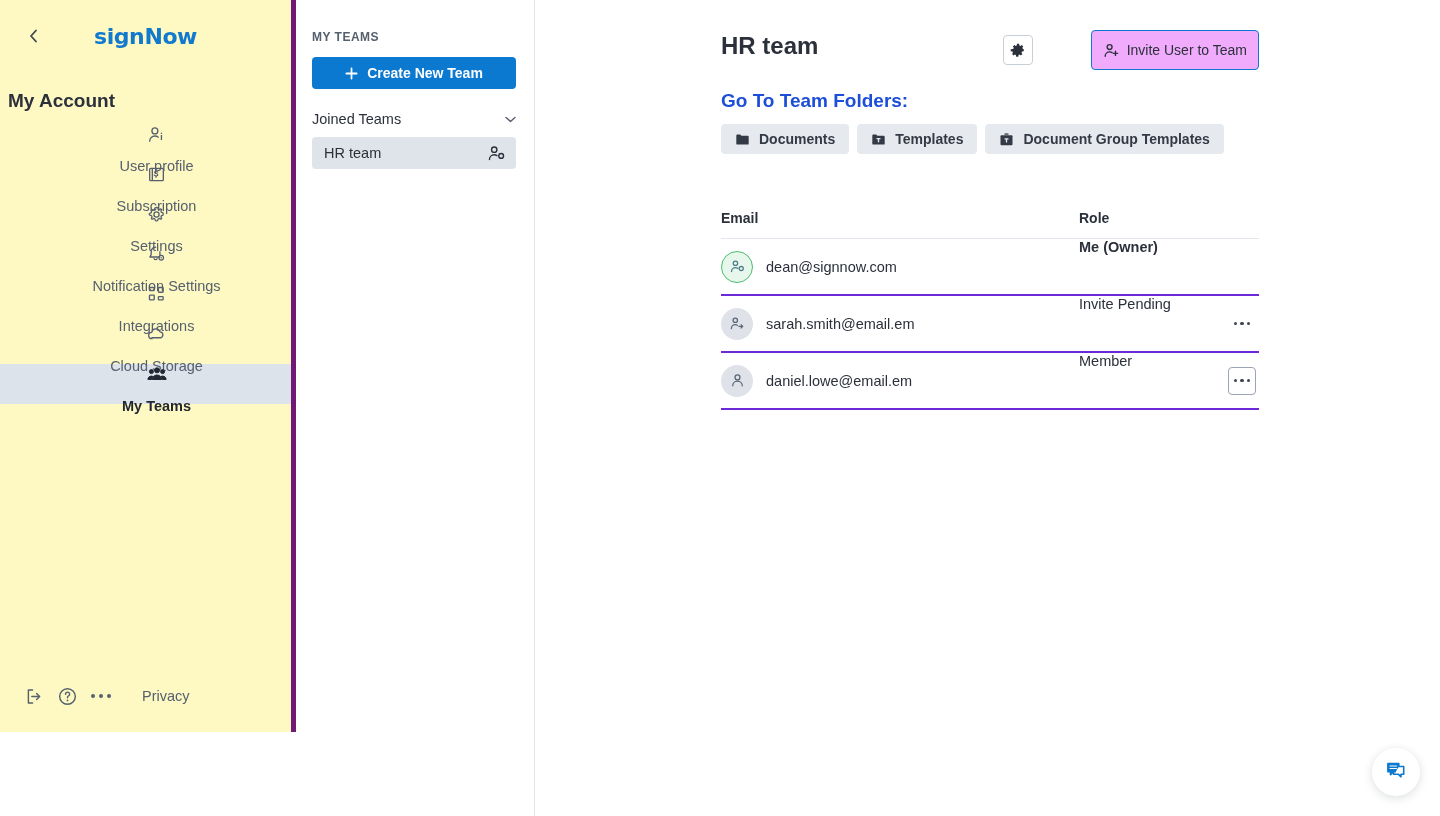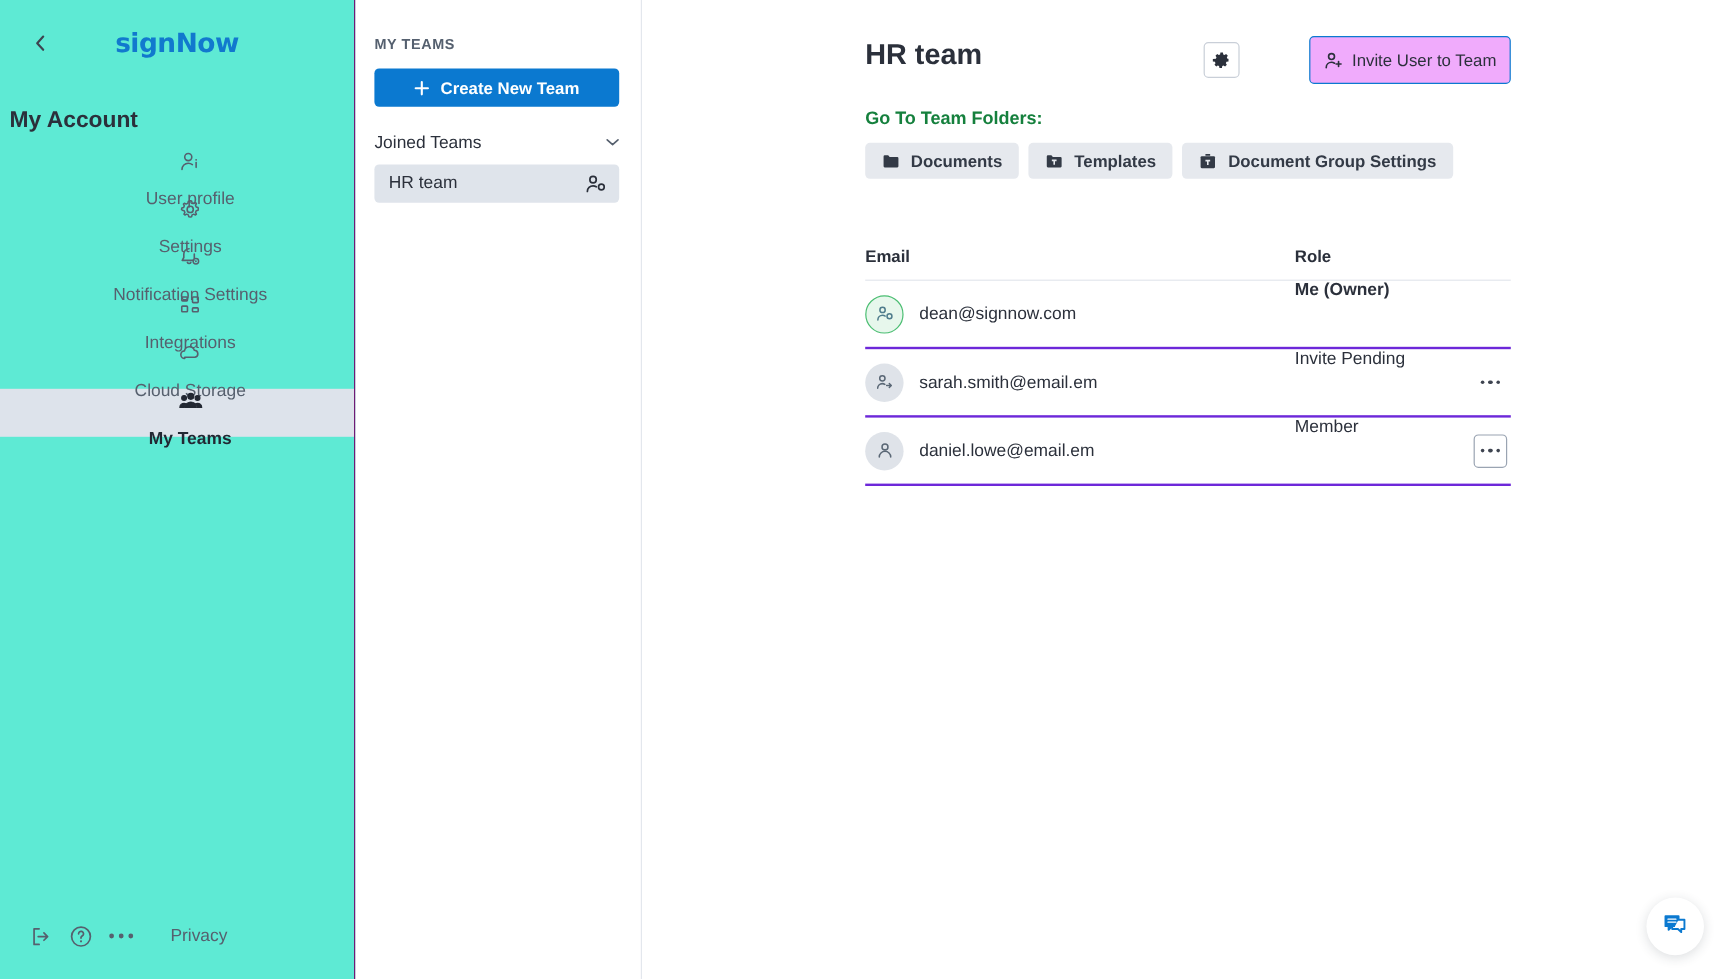--- a/index.html
+++ b/index.html
@@ -6,23 +6,23 @@
   html, body {
     width: 1440px; height: 816px;
     font-family: "Liberation Sans", sans-serif;
     background: #ffffff;
     overflow: hidden;
   }
   .app { display: flex; width: 1440px; height: 816px; }
 
   
   .sidebar {
-    width: 296px; height: 816px;
-    background: #5eead4;
-    border-right: 1px solid #701a75;
+    width: 296px; height: 732px;
+    background: #fef9c3;
+    border-right: 5px solid #701a75;
     position: relative;
     flex: 0 0 296px;
   }
   .sb-top { height: 72px; display: flex; align-items: center; padding: 0 20px; }
   .back-chevron {
     width: 26px; height: 26px; display: flex; align-items: center; justify-content: center;
     cursor: pointer; color: #3E4450;
   }
   .logo {
     flex: 1; text-align: center; font-size: 22px; font-weight: bold;
@@ -87,21 +87,21 @@
   .head-actions { display: flex; align-items: center; gap: 10px; }
   .gear-btn {
     width: 30px; height: 30px; border: 1px solid #C9CFD8; border-radius: 4px;
     background: #fff; display: flex; align-items: center; justify-content: center; cursor: pointer;
   }
   .invite-btn {
     height: 40px; border: 1px solid #0B79D0; border-radius: 4px; background: #f0abfc;
     display: flex; align-items: center; gap: 7px; padding: 0 11px; cursor: pointer;
     font-size: 14px; color: #2B303B; font-family: "Liberation Sans", sans-serif; margin-left: 48px;
   }
-  .folders-label { font-size: 15px; font-weight: bold; color: #15803d; margin-top: 20px; }
+  .folders-label { font-size: 19px; font-weight: bold; color: #1d4ed8; margin-top: 20px; }
   .folders-row { display: flex; gap: 8px; margin-top: 12px; }
   .folder-btn {
     height: 30px; background: #E6E9EE; border: none; border-radius: 4px;
     display: flex; align-items: center; gap: 9px; padding: 0 14px; cursor: pointer;
     font-size: 14px; font-weight: bold; color: #333A46; font-family: "Liberation Sans", sans-serif;
   }
 
   
   .table { margin-top: 56px; width: 538px; }
   .th-row { display: flex; padding-bottom: 12px; border-bottom: 1px solid #E3E7ED; }
@@ -157,20 +157,31 @@
         <svg width="19" height="19" viewBox="0 0 20 20" fill="none">
           <circle cx="8.3" cy="6.2" r="3.1" stroke="#56606E" stroke-width="1.4"></circle>
           <path d="M2.8 17c0-3.1 2.5-5.4 5.5-5.4 1.4 0 2.6.45 3.6 1.2" stroke="#56606E" stroke-width="1.4" stroke-linecap="round"></path>
           <path d="M15.2 11v4.2" stroke="#56606E" stroke-width="1.4" stroke-linecap="round"></path>
           <circle cx="15.2" cy="8.6" r="0.8" fill="#56606E"></circle>
         </svg>
       </span>
       <span>User profile</span>
     </div>
 
+    <div class="nav-item">
+      <span class="ico">
+        <svg width="19" height="19" viewBox="0 0 20 20" fill="none">
+          <rect x="2.8" y="3.6" width="14.4" height="12.8" rx="1" stroke="#56606E" stroke-width="1.4"></rect>
+          <path d="M5.6 3.6v12.8" stroke="#56606E" stroke-width="1.4"></path>
+          <path d="M11.3 7.4c-.4-.55-1.1-.85-1.8-.85-.95 0-1.6.5-1.6 1.2 0 1.7 3.5.75 3.5 2.5 0 .75-.75 1.3-1.8 1.3-.8 0-1.5-.3-1.9-.9" stroke="#56606E" stroke-width="1.25" stroke-linecap="round"></path>
+          <path d="M9.5 5.3v1.2M9.5 11.6v1.2" stroke="#56606E" stroke-width="1.25" stroke-linecap="round"></path>
+        </svg>
+      </span>
+      <span>Subscription</span>
+    </div>
 
     <div class="nav-item">
       <span class="ico">
         <svg width="19" height="19" viewBox="0 0 20 20" fill="none">
           <circle cx="10" cy="10" r="2.7" stroke="#56606E" stroke-width="1.4"></circle>
           <path d="M10 2.4l1.2.25.45 1.6 1.5.62 1.45-.8.85.85-.8 1.45.62 1.5 1.6.45.25 1.2-.25 1.2-1.6.45-.62 1.5.8 1.45-.85.85-1.45-.8-1.5.62-.45 1.6-1.2.25-1.2-.25-.45-1.6-1.5-.62-1.45.8-.85-.85.8-1.45-.62-1.5-1.6-.45L2.4 10l.25-1.2 1.6-.45.62-1.5-.8-1.45.85-.85 1.45.8 1.5-.62.45-1.6L10 2.4z" stroke="#56606E" stroke-width="1.35" stroke-linejoin="round"></path>
         </svg>
       </span>
       <span>Settings</span>
     </div>
@@ -329,21 +340,21 @@
           <span>Templates</span>
         </div>
         <div class="folder-btn">
           <span style="display:flex;">
             <svg width="15" height="15" viewBox="0 0 16 16" fill="#333A46">
               <path d="M5.9 1.5h4.2v1.4H5.9z"></path>
               <rect x="1.6" y="3.4" width="12.8" height="10.6" rx="1"></rect>
               <path d="M5.9 6.6h4.2v1.5H8.7v3.2H7.3V8.1H5.9V6.6z" fill="#E6E9EE"></path>
             </svg>
           </span>
-          <span>Document Group Settings</span>
+          <span>Document Group Templates</span>
         </div>
       </div>
 
       <div class="table">
         <div class="th-row">
           <div class="th col-email">Email</div>
           <div class="th col-role">Role</div>
           <div class="th col-act"></div>
         </div>
 

